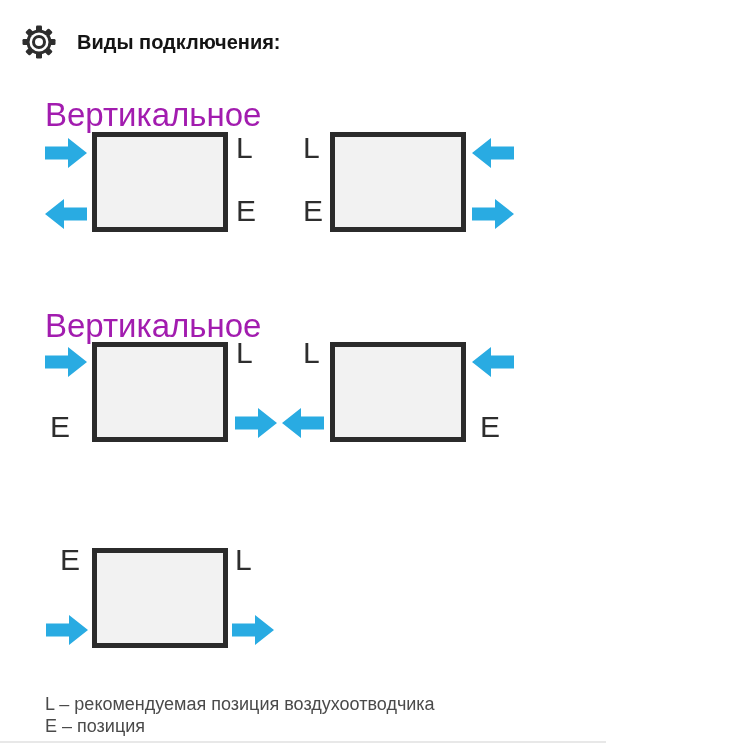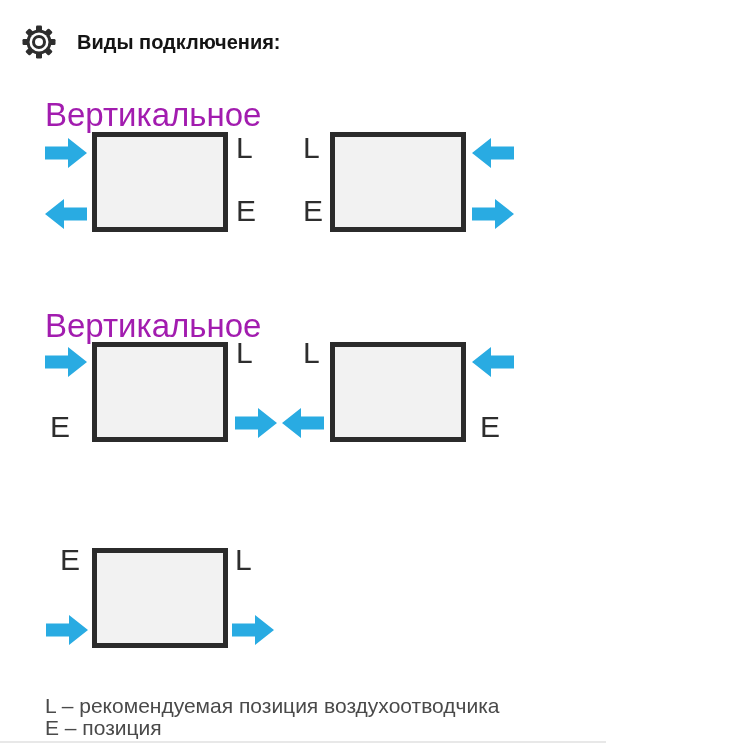--- a/index.html
+++ b/index.html
@@ -35,21 +35,21 @@
   .arrow{position:absolute;width:42px;height:30px;}
   .arrow svg{display:block;width:100%;height:100%;}
   .flip{transform:scaleX(-1);}
   .a1a-in{left:45px;top:138px;}  .a1a-out{left:45px;top:199px;}
   .a1b-in{left:472px;top:138px;} .a1b-out{left:472px;top:199px;}
   .a2a-in{left:45px;top:347px;}  .a2a-out{left:235px;top:408px;}
   .a2b-out{left:282px;top:408px;}.a2b-in{left:472px;top:347px;}
   .a3a-in{left:46px;top:615px;}  .a3a-out{left:232px;top:615px;}
 
   
-  .legend-line{position:absolute;left:45px;font-size:21px;color:#4a4a4a;}
+  .legend-line{position:absolute;left:45px;font-size:18px;color:#4a4a4a;}
   .lg1{top:694px;} .lg2{top:716px;}
 
   .divider{position:absolute;left:0;top:741px;width:750px;height:2px;background:#e8e8e8;}
 </style>
 </head>
 <body>
 
 <div class="page">
 
   <span class="gear">

